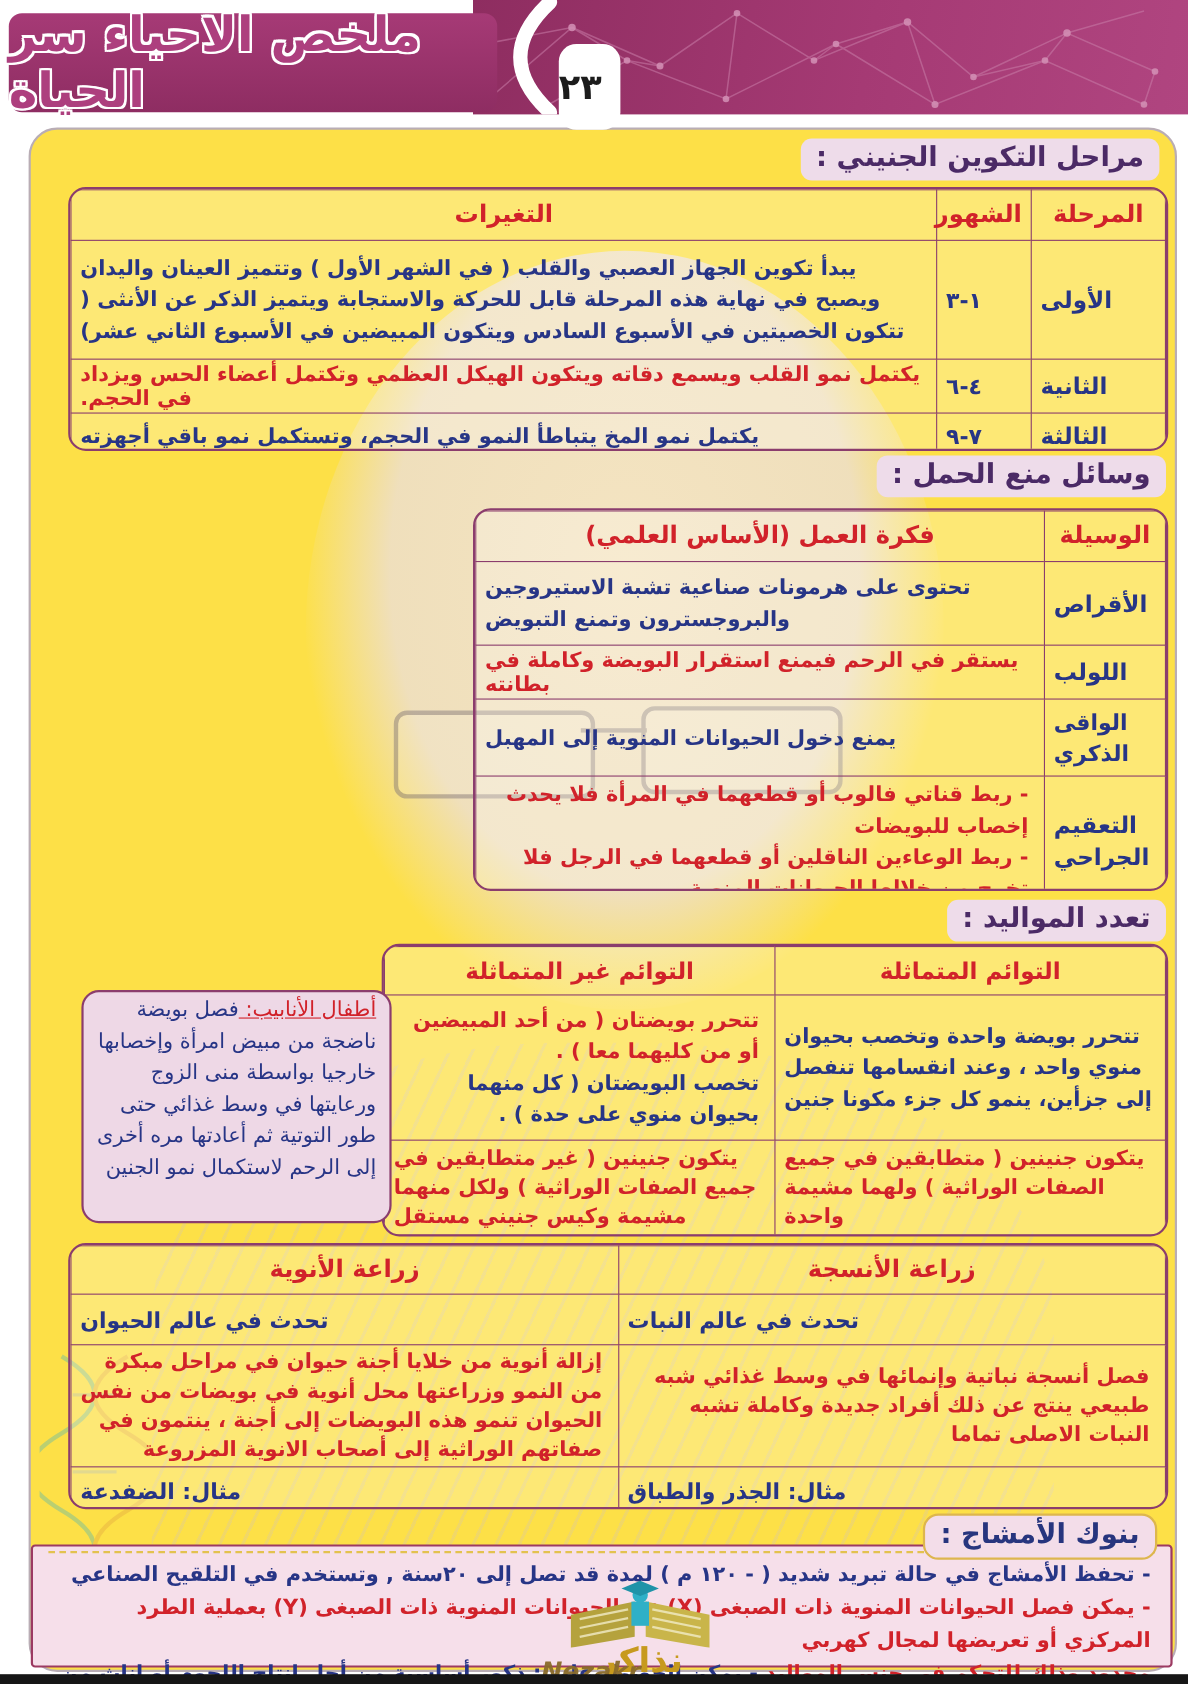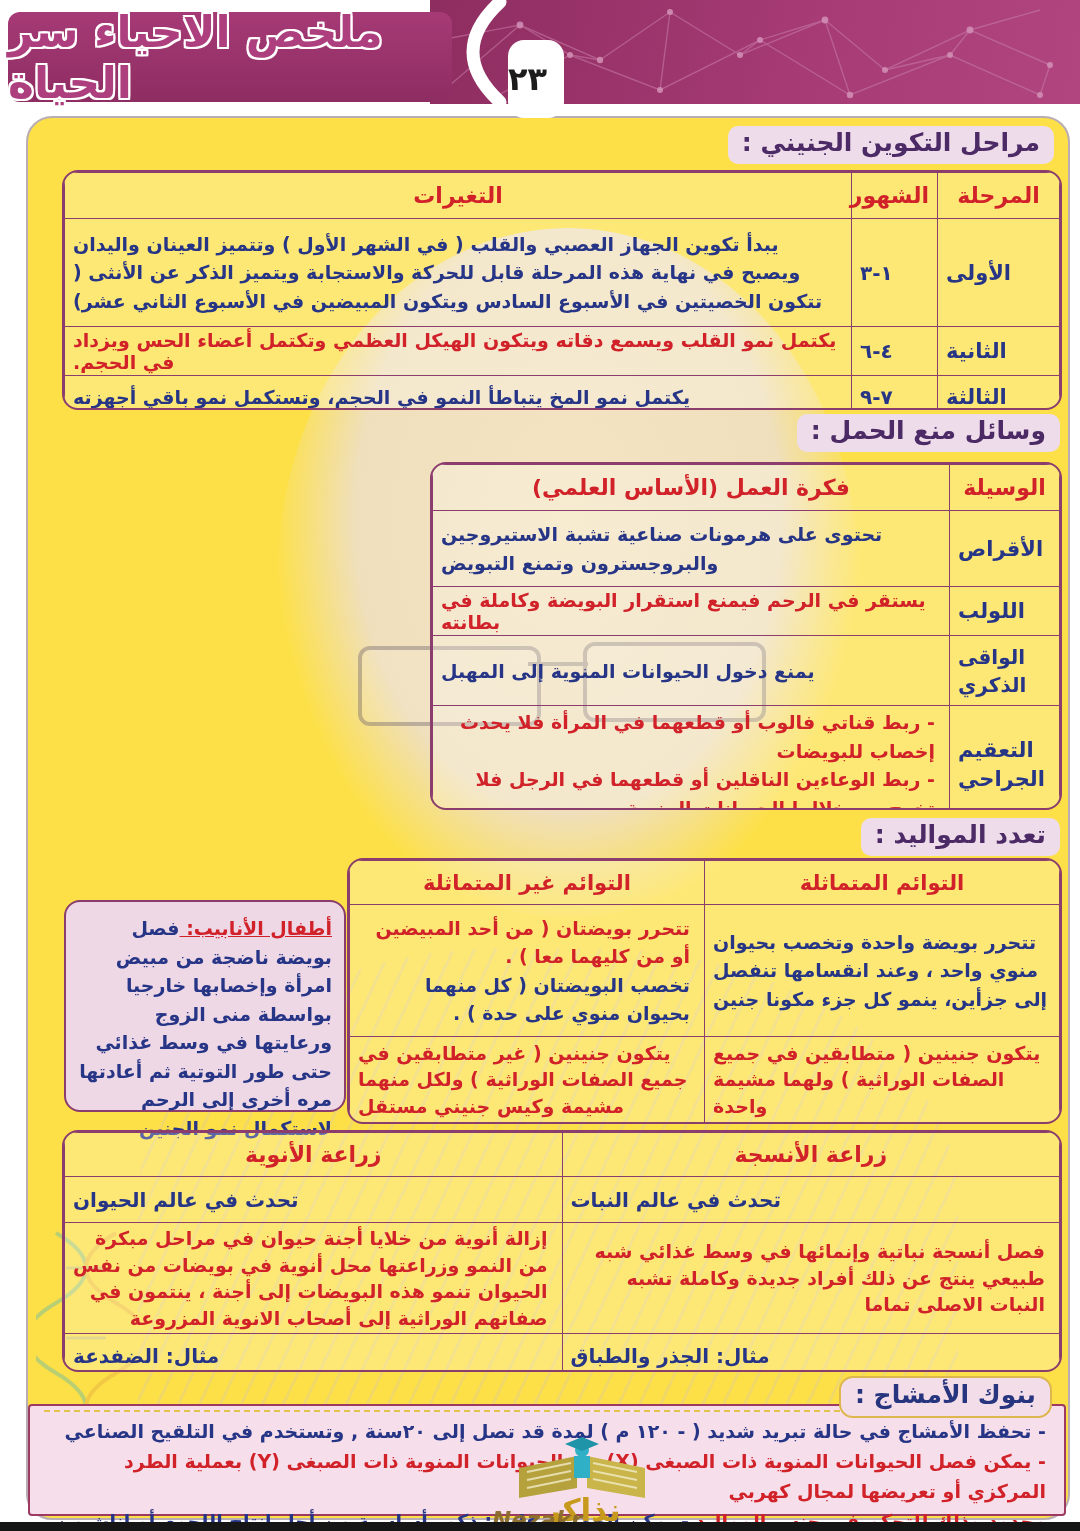--- a/index.html
+++ b/index.html
@@ -45,23 +45,23 @@
          background:rgba(255,255,255,.25);z-index:2;box-sizing:border-box;}
   table.tbl{border-collapse:collapse;width:100%;height:100%;table-layout:fixed;}
   .tbl th,.tbl td{border:1.6px solid #8b3d6d;padding:2px 8px;font-weight:bold;vertical-align:middle;}
   .tbl th{color:#d1222a;font-size:22px;text-align:center;}
   .tbl td{font-size:20px;text-align:left;}
   .navy{color:#273586;} .red{color:#d1222a;}
   .right-al{text-align:right !important;padding-right:14px !important;}
   .lh{line-height:1.5;} .lh2{line-height:1.4;}
   .f19{font-size:19px !important;} .f21{font-size:21px !important;}
   
-  .ivf-box{position:absolute;left:36px;top:782px;width:282px;height:212px;background:#eed8e6;
+  .ivf-box{position:absolute;left:46px;top:782px;width:282px;height:212px;background:#eed8e6;
            border:2.4px solid #8b3d6d;border-radius:16px;z-index:2;box-sizing:border-box;
-           padding:12px 12px;font-size:19px;font-weight:bold;line-height:1.5;text-align:right;}
+           padding:2px 12px;font-size:19px;font-weight:normal;line-height:1.5;text-align:right;}
   .ivf-label{color:#d1222a;text-decoration:underline;}
   .ivf-text{color:#273586;}
   
   .gam-box{position:absolute;left:0px;top:1286px;width:1038px;height:112px;background:#f6dfea;
            border:2.4px solid #9c3a62;border-radius:4px;z-index:3;box-sizing:border-box;
            padding:10px 18px 4px;font-weight:bold;font-size:19px;line-height:1.58;text-align:right;}
   .gam-box::before{content:"";position:absolute;left:14px;right:14px;top:4px;
            border-top:2px dashed #e3c24f;}
   
   .watermark{position:absolute;left:482px;top:1436px;width:200px;z-index:6;text-align:center;}

